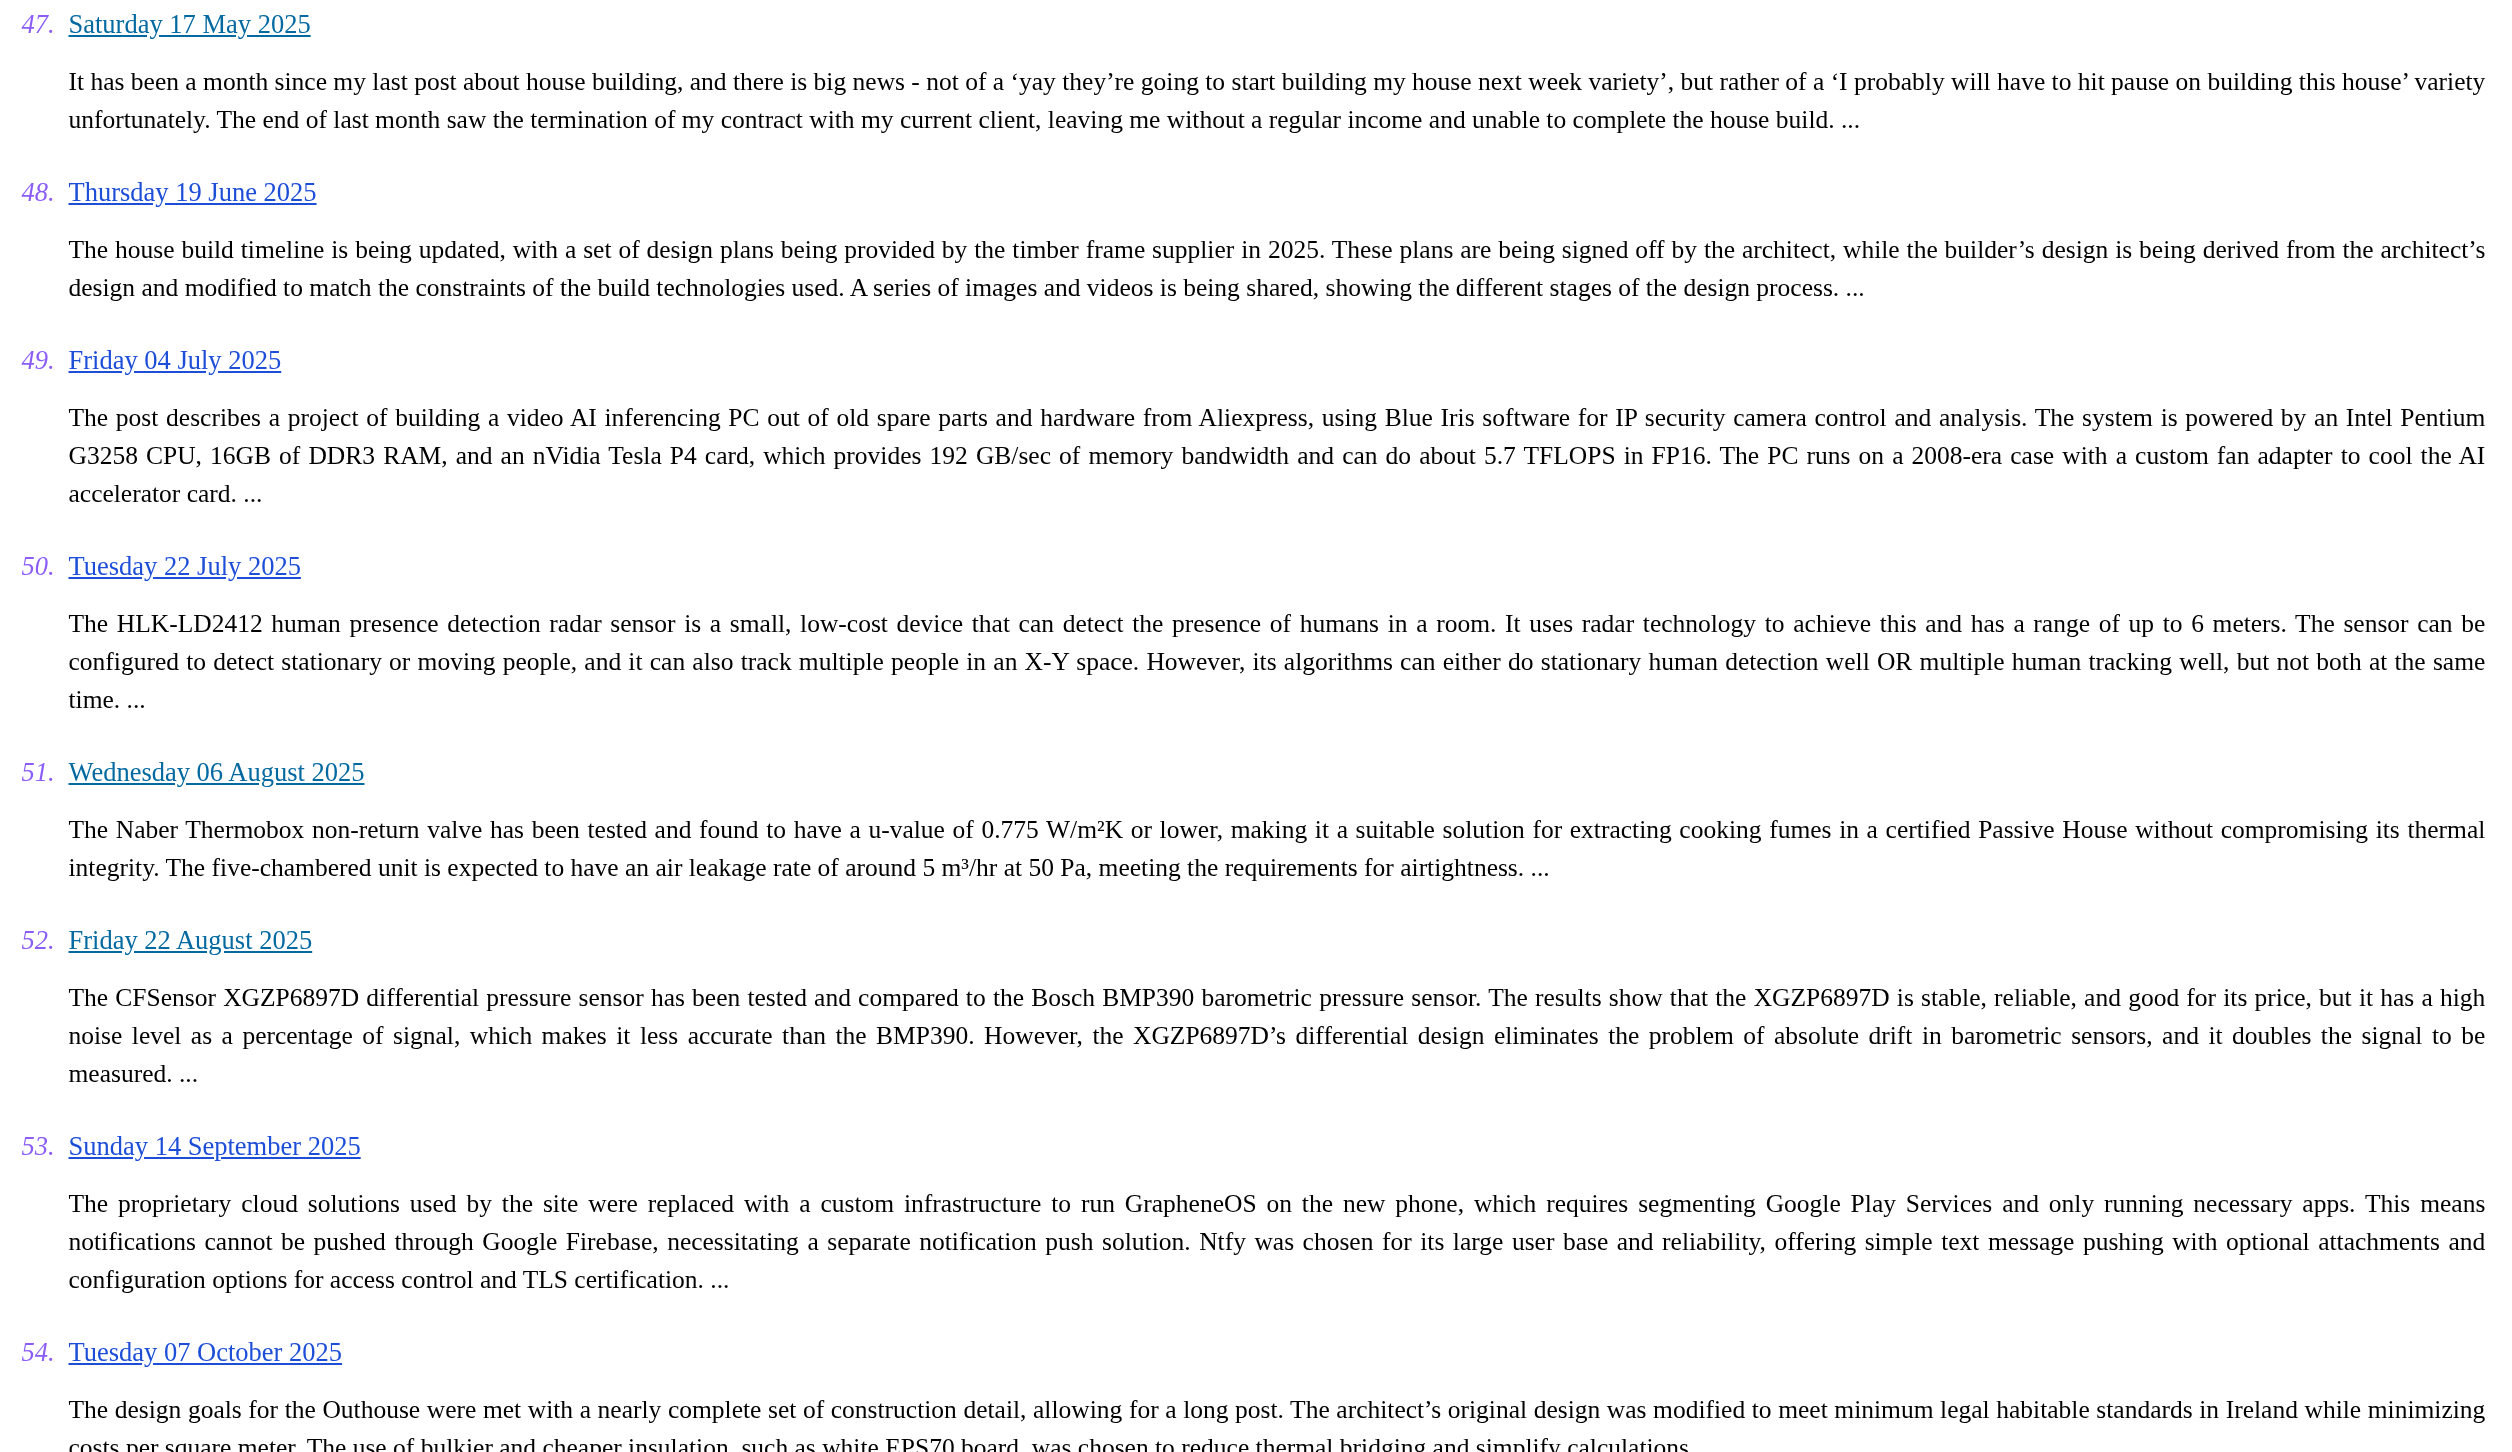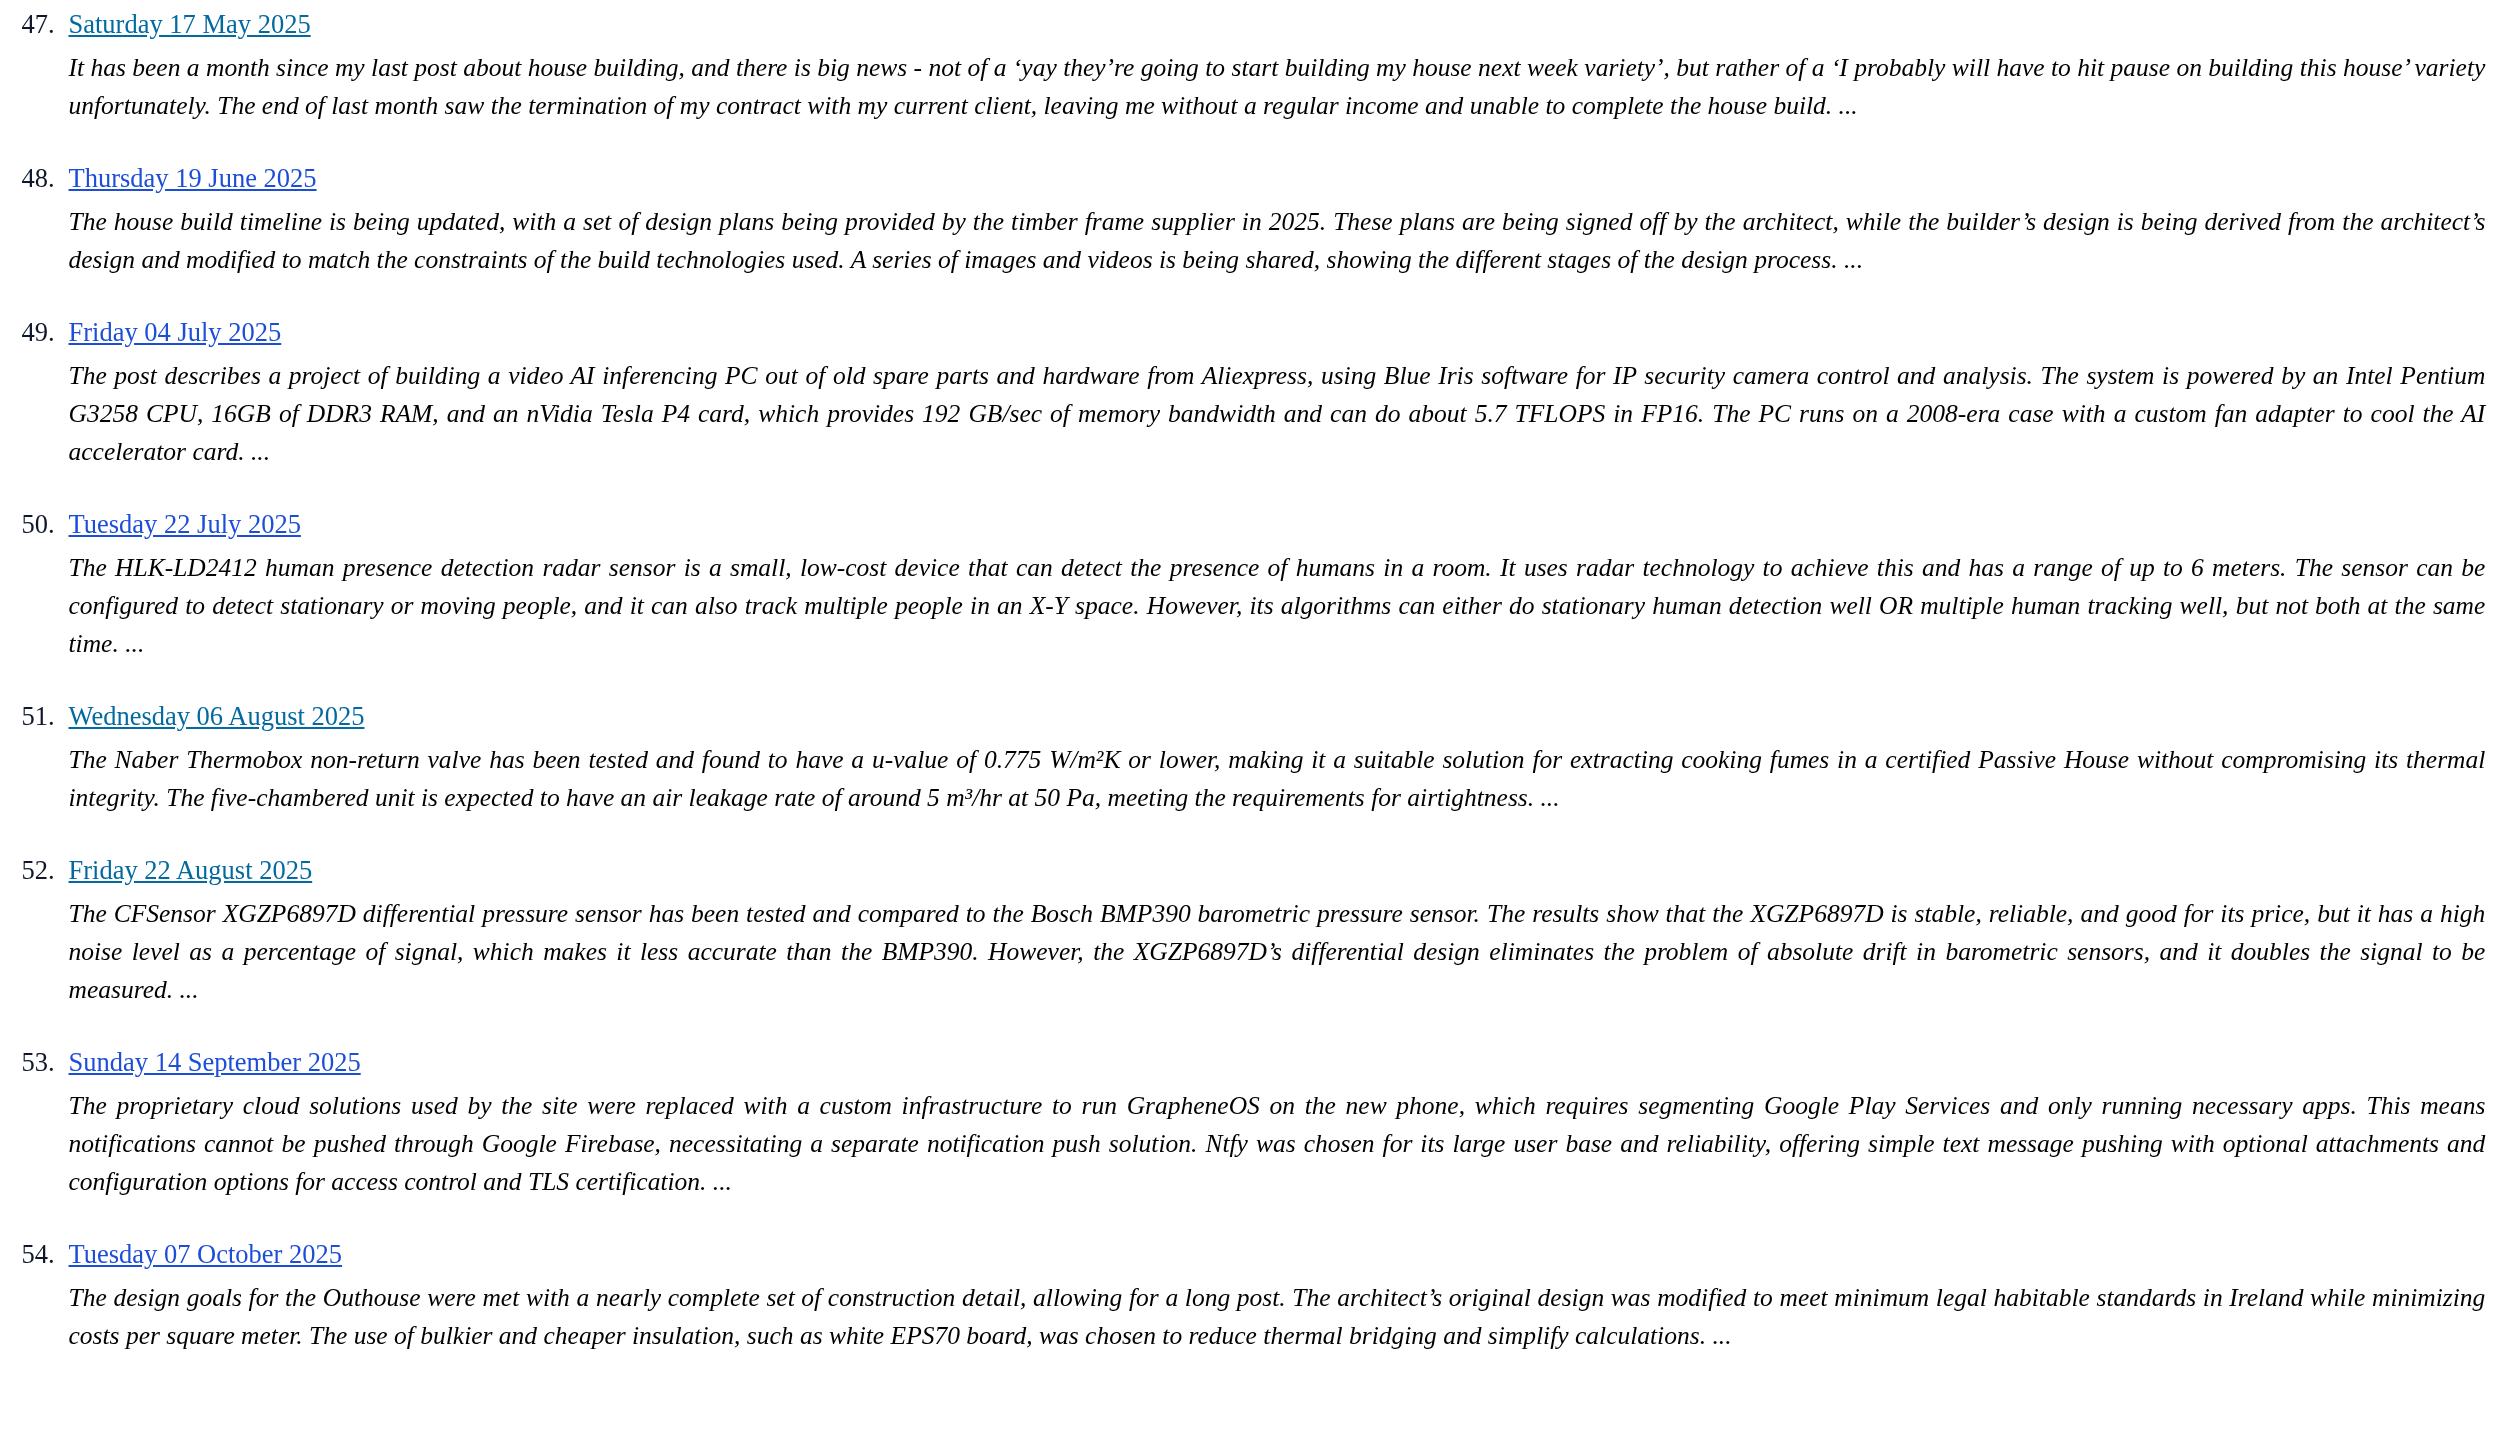--- a/index.html
+++ b/index.html
@@ -31,38 +31,38 @@
     margin-bottom: 0;
   }
   .item-number {
     position: absolute;
     left: 0;
     top: 0;
     width: 45px;
     text-align: right;
     font-size: 26.5px;
     line-height: 32px;
-    color: #0f172a;
+    color: #8b5cf6;
+    font-style: italic;
   }
   .post-link {
     font-size: 26.5px;
     line-height: 32px;
     color: #0369a1;
     text-decoration: underline;
     display: inline-block;
     cursor: pointer;
   }
   .post-link.unvisited {
     color: #1d4ed8;
   }
   .post-summary {
-    margin-top: 9px;
+    margin-top: 23px;
     font-size: 25.5px;
     line-height: 38px;
-    font-style: italic;
     text-align: justify;
     text-justify: inter-word;
     padding-right: 5.7px;
   }
   .bottom-rule {
     height: 0.9px;
     background: #d9d9d9;
     margin-top: 17px;
     width: 100%;
   }

